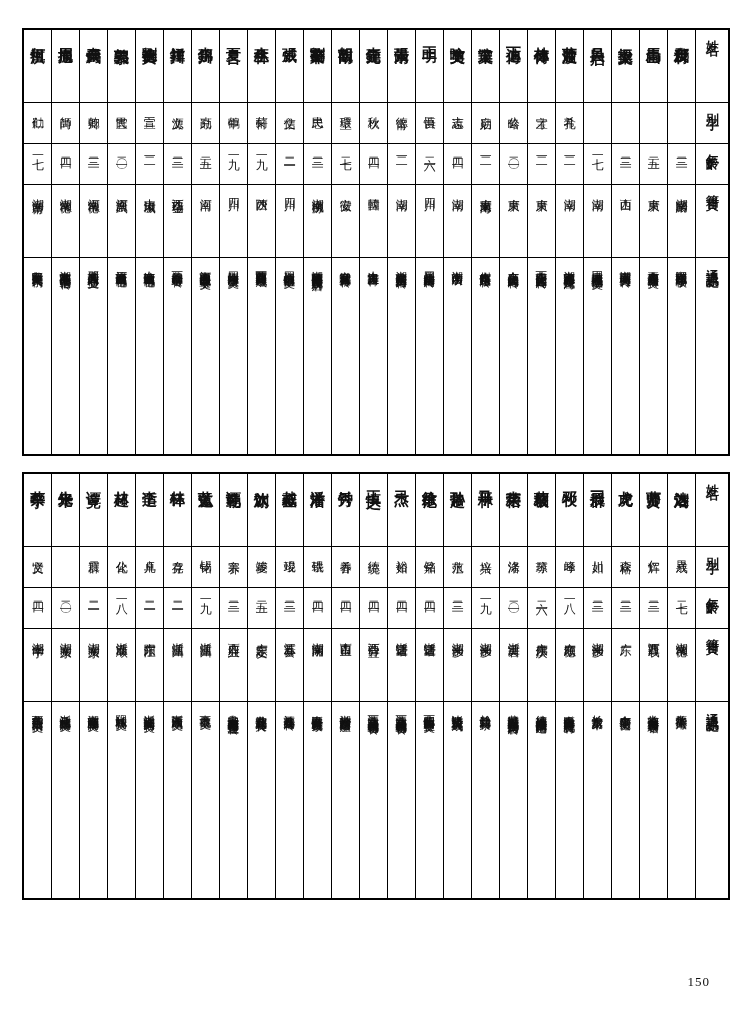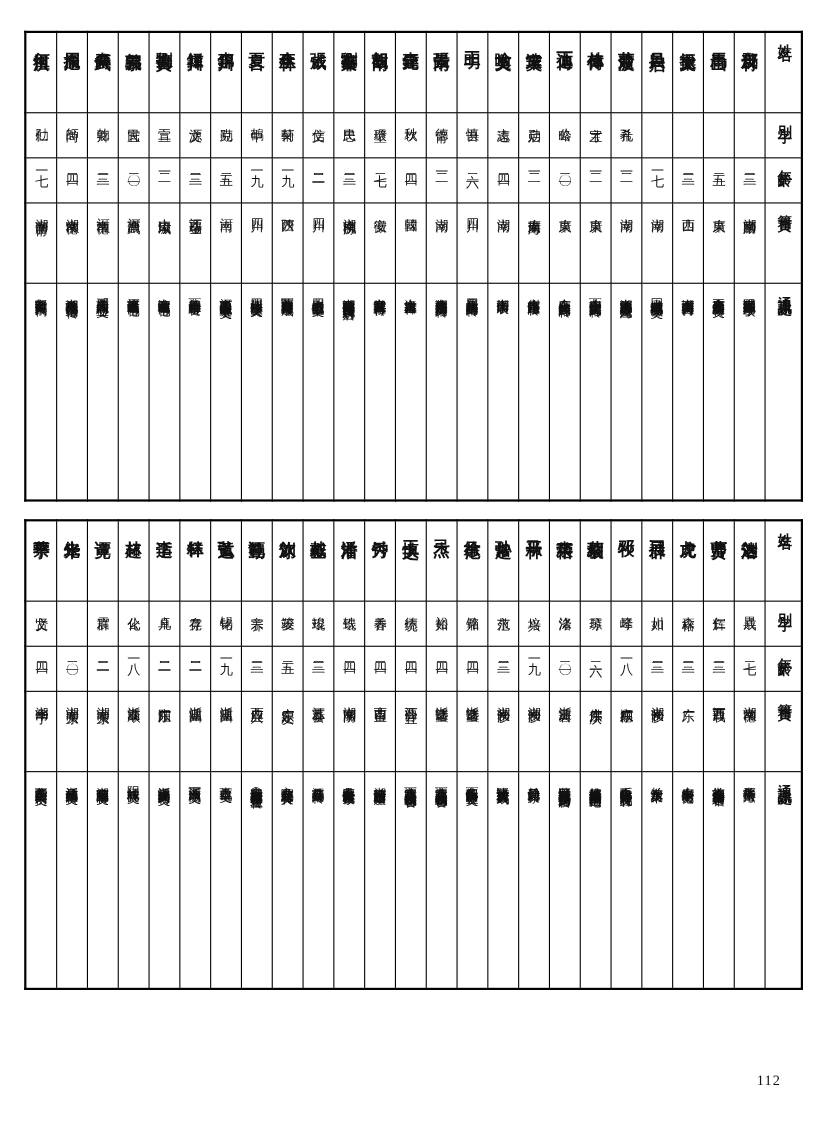--- a/index.html
+++ b/index.html
@@ -935,14 +935,14 @@
               <span class="v">常德华严街六十三号</span>
             </td>
         <td class="hdr hdr-cell">
               <span class="v">通訊處</span>
             </td>
       </tr>
     </tbody>
       </table>
   </div>
 
-  <div class="page-number">112</div>
+  <div class="page-number">150</div>
 </div>
 
 </body></html>

